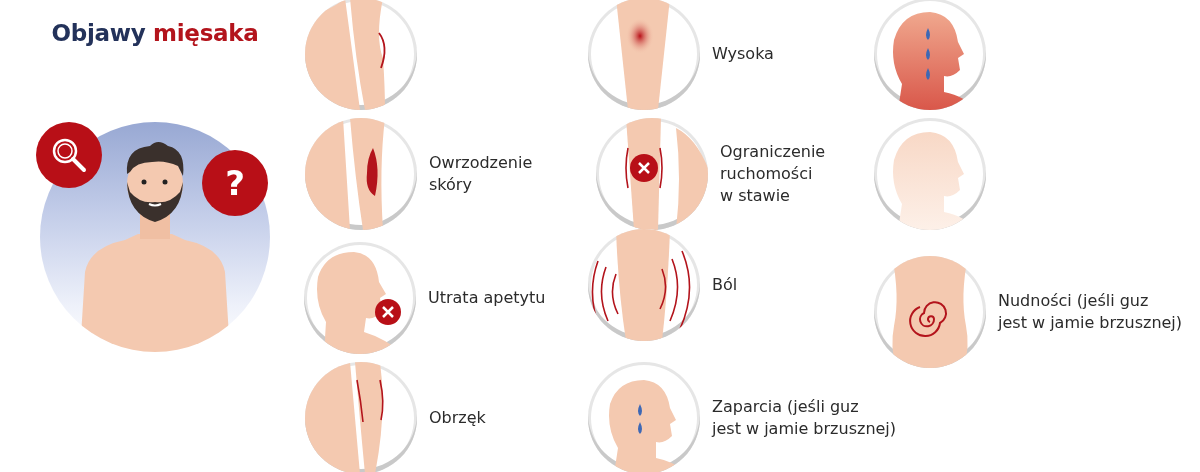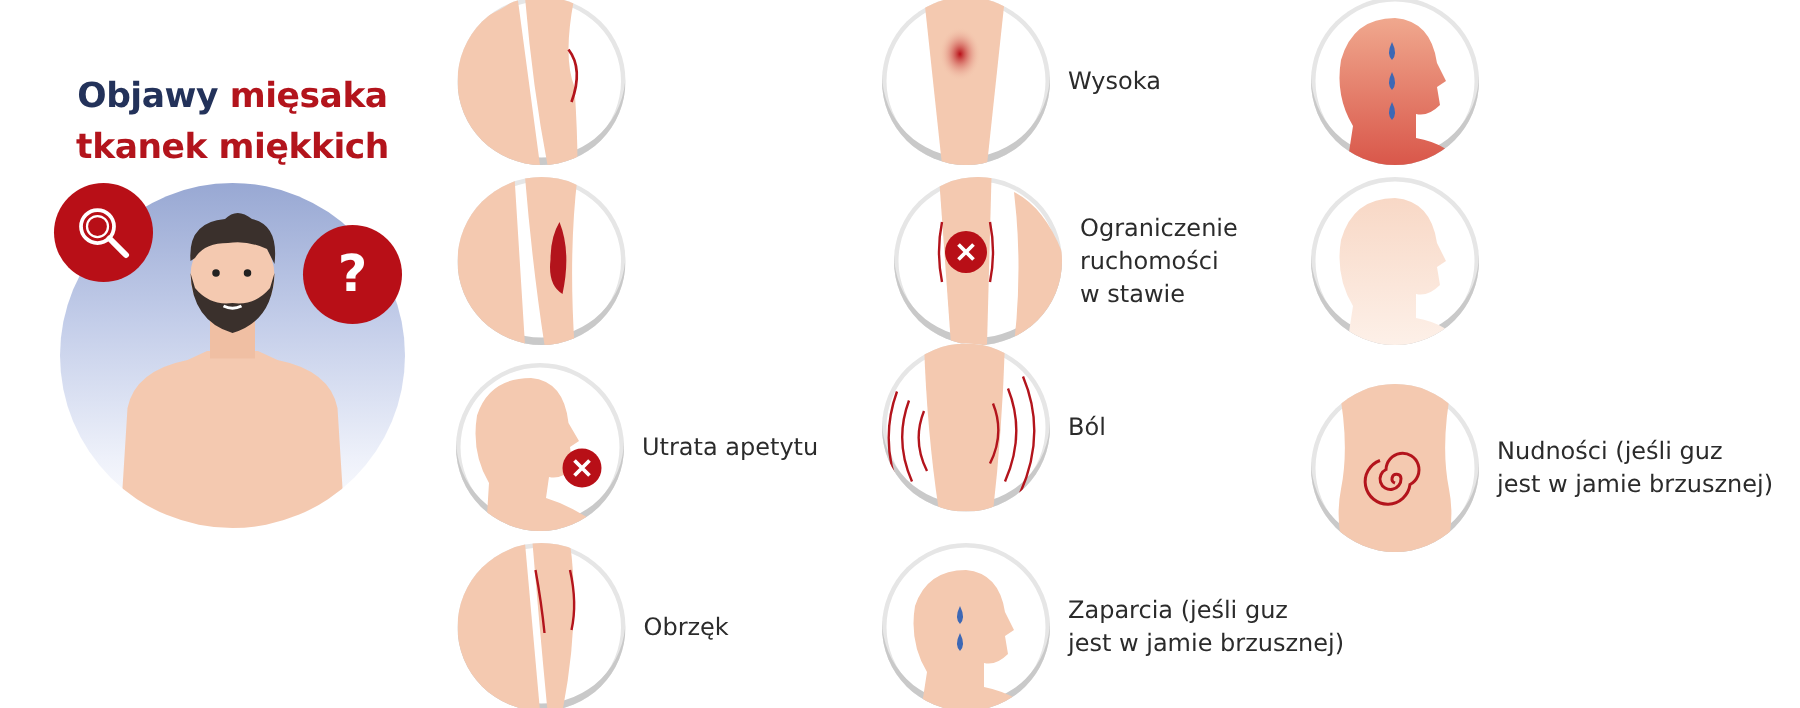--- a/index.html
+++ b/index.html
@@ -1,20 +1,20 @@
 <!DOCTYPE html>
 <html><head>
 <meta charset="utf-8">
 <style>
   * { box-sizing: border-box; margin: 0; padding: 0; }
   html, body { width: 1200px; height: 472px; background: #ffffff; overflow: hidden; }
   body { position: relative; font-family: "DejaVu Sans", sans-serif; color: #2b2b2b; }
 
   .title { position: absolute; left: 30px; top: 16px; width: 250px; text-align: center;
-    font-family: "DejaVu Sans", sans-serif; font-weight: bold; font-size: 23px; line-height: 34px; letter-spacing: -0.3px; margin-top: 31px; }
+    font-family: "DejaVu Sans", sans-serif; font-weight: bold; font-size: 23px; line-height: 34px; letter-spacing: -0.3px; }
   .title .navy { color: #23325a; }
   .title .red { color: #b3141c; }
 
   .hero { position: absolute; left: 40px; top: 122px; width: 230px; height: 230px; border-radius: 50%;
     background: linear-gradient(180deg, #98a8d3 0%, #c3cde9 40%, #eef1fa 80%, #ffffff 100%); overflow: hidden; }
   .badge { position: absolute; border-radius: 50%; background: #b80f17; display: flex; align-items: center; justify-content: center; }
   .badge.search { left: 36px; top: 122px; width: 66px; height: 66px; }
   .badge.question { left: 202px; top: 150px; width: 66px; height: 66px; color: #fff; font-weight: bold; font-size: 34px; }
 
   .item { position: absolute; display: flex; align-items: center; }
@@ -22,21 +22,20 @@
     background: #ffffff; box-shadow: inset 0 -5px 0 #c9c9c9, inset 0 0 0 3px #e6e6e6; }
   .circle svg { position: absolute; left: 0; top: 0; width: 112px; height: 112px; }
   .label { margin-left: 12px; font-size: 16px; line-height: 22px; color: #2b2b2b; white-space: pre-line; }
 </style>
 </head>
 <body>
 
 <div class="title">
   <span class="navy">Objawy</span>
   <span class="red">mięsaka</span><br>
-  <span class="red">tkanek miękkich</span>
 </div>
 
 <div class="hero">
   <svg width="230" height="230" viewBox="0 0 230 230">
     <path d="M40 230 L45 150 Q50 125 85 118 L98 112 L132 112 L145 118 Q180 125 185 150 L190 230 Z" fill="#f4c9b0"></path>
     <rect x="100" y="85" width="30" height="32" fill="#f0bfa3"></rect>
     <ellipse cx="115" cy="62" rx="28" ry="32" fill="#f4c9b0"></ellipse>
     <path d="M87 60 Q88 92 115 100 Q142 92 143 60 L140 70 Q130 82 115 80 Q100 82 90 70 Z" fill="#3a302c"></path>
     <path d="M87 52 Q85 26 110 24 Q118 16 128 24 Q146 28 143 54 L138 44 Q125 38 112 40 Q96 40 90 50 Z" fill="#3a302c"></path>
     <circle cx="104" cy="60" r="2.5" fill="#222"></circle>
@@ -66,20 +65,22 @@
 </div>
 
 <div class="item" style="left:305px; top:118px;">
   <div class="circle">
     <svg viewBox="0 0 112 112">
         <path d="M0 20 Q30 8 38 0 L45 112 L0 112 Z" fill="#f4c9b0"></path>
         <path d="M45 0 L80 0 Q74 50 78 112 L58 112 Q50 60 45 0 Z" fill="#f4c9b0"></path>
         <path d="M68 30 Q76 50 70 78 Q60 72 62 55 Q62 40 68 30 Z" fill="#b3141c"></path>
       </svg>
   </div>
+  <div class="label">Owrzodzenie
+skóry</div>
 </div>
 
 <div class="item" style="left:304px; top:242px;">
   <div class="circle">
     <svg viewBox="0 0 112 112">
         <path d="M20 112 L22 80 Q10 60 14 35 Q22 10 50 10 Q72 12 75 40 L82 52 L76 56 L78 70 Q70 78 62 76 L60 90 Q80 96 100 112 Z" fill="#f4c9b0"></path>
         <circle cx="84" cy="70" r="13" fill="#b80f17"></circle>
         <path d="M79 65 L89 75 M89 65 L79 75" stroke="#fff" stroke-width="2.5"></path>
       </svg>
   </div>

